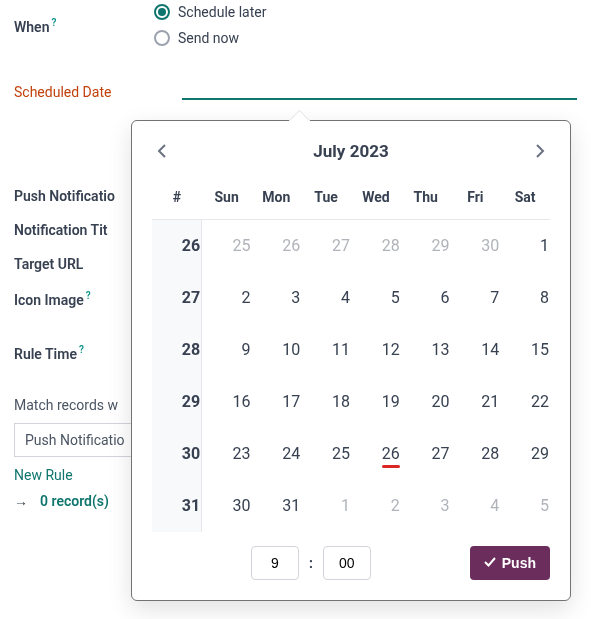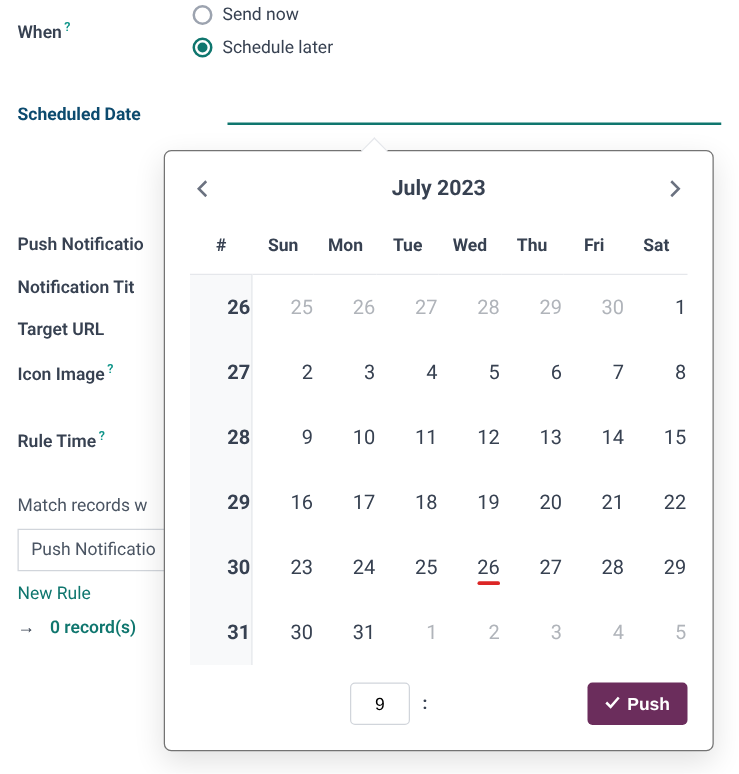--- a/index.html
+++ b/index.html
@@ -31,21 +31,21 @@
     vertical-align: super;
     margin-left: 2px;
     cursor: pointer;
   }
   .opts { display: flex; flex-direction: column; gap: 10px; }
   .radio-opt { display: flex; align-items: center; gap: 8px; color: #374151; cursor: pointer; }
   .radio { width: 16px; height: 16px; border-radius: 50%; border: 2px solid #9ca3af; background: #fff; display: inline-block; position: relative; }
   .radio.checked { border-color: #0f766e; }
   .radio.checked::after { content: ""; position: absolute; inset: 2px; border-radius: 50%; background: #0f766e; }
   .sched-row { display: flex; align-items: flex-end; margin-top: 30px; }
-  .sched-label { width: 168px; font-weight: 700; color: #0c4a6e; }
+  .sched-label { width: 168px; font-weight: 400; color: #c2410c; }
   .sched-input {
     flex: 1;
     height: 24px;
     border: none;
     border-bottom: 2px solid #0f766e;
     outline: none;
   }
   .bg-labels { margin-top: 88px; }
   .bg-line { font-weight: 600; color: #374151; margin-bottom: 18px; }
   .bg-line .hint { color: #0d9488; font-size: 10px; vertical-align: super; margin-left: 2px; }
@@ -135,26 +135,26 @@
 </head>
 <body>
 
 <div class="form-area">
   <div class="row">
     <div class="label-col">
       <span>When</span><span class="hint">?</span>
     </div>
     <div class="opts">
       <label class="radio-opt">
+        <span class="radio checked"></span>
+        <span>Schedule later</span>
+      </label>
+      <label class="radio-opt">
         <span class="radio"></span>
         <span>Send now</span>
-      </label>
-      <label class="radio-opt">
-        <span class="radio checked"></span>
-        <span>Schedule later</span>
       </label>
     </div>
   </div>
 
   <div class="sched-row">
     <div class="sched-label">Scheduled Date</div>
     <input class="sched-input" value="" style="">
   </div>
 
   <div class="bg-labels">
@@ -265,20 +265,21 @@
           <td class="day muted">4</td>
           <td class="day muted">5</td>
         </tr>
       </tbody>
   </table>
 
   <div class="cal-foot">
     <div class="time-wrap">
       <input class="time-in" value="9" style="">
       <span class="time-sep">:</span>
+      <input class="time-in" value="00" style="">
     </div>
     <button class="apply-btn">
       <span class="check">
         <svg width="12" height="12" viewBox="0 0 12 12">
             <path d="M1 6 L4.5 9.5 L11 2" fill="none" stroke="#fff" stroke-width="2"></path>
           </svg>
       </span>
       <span>Push</span>
     </button>
   </div>

